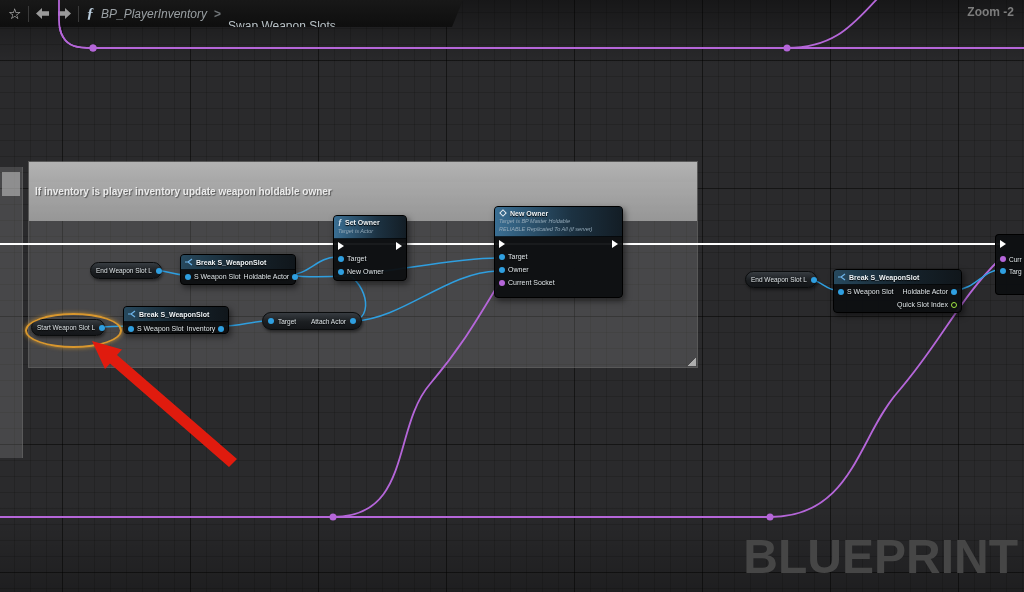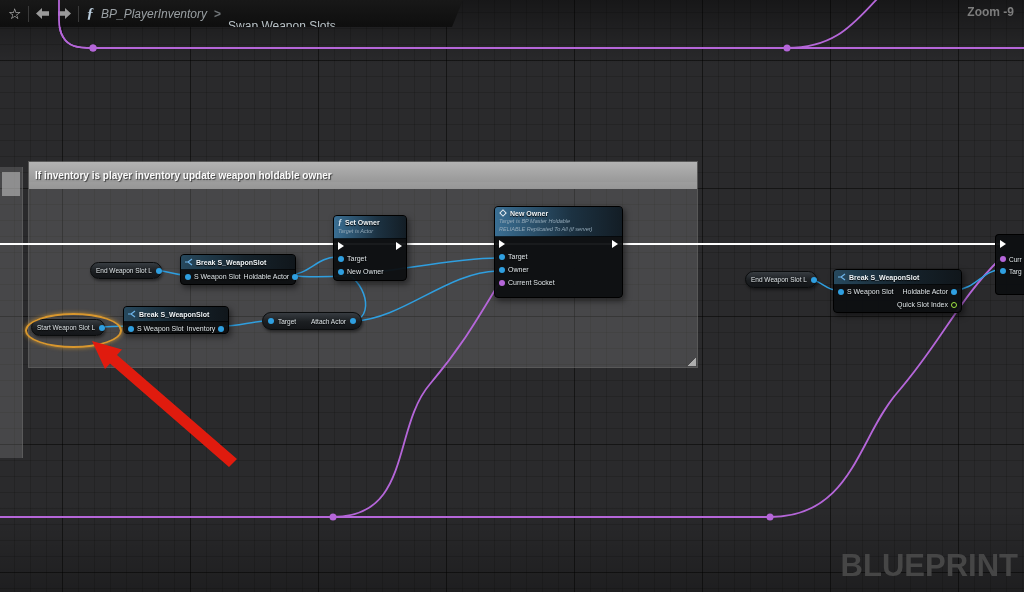--- a/index.html
+++ b/index.html
@@ -27,21 +27,21 @@
   .fn-ic{font-style:italic;font-family:"Liberation Serif",serif;font-size:15px;color:#b9cbda;font-weight:bold;}
   .crumb-root{font-size:12px;color:#9aa0a4;font-style:italic;}
   .crumb-sep{font-size:12px;color:#6f7477;font-weight:bold;}
   .crumb-page{font-size:12px;color:#b8c1c6;margin-top:24px;}
   .zoom-label{position:absolute;right:10px;top:5px;z-index:6;font-size:12px;font-weight:bold;color:#7d7d7d;}
 
   
   .comment{position:absolute;left:28px;top:161px;width:670px;height:207px;z-index:1;
        border:1px solid rgba(125,125,125,0.55);box-sizing:border-box;}
   .chead{height:27px;background:linear-gradient(#b3b3b3,#8f8f8f);display:flex;align-items:center;
-       padding:0 6px;font-size:10px;font-weight:bold;color:#fbfbfb;
+       padding:16px 6px;font-size:10px;font-weight:bold;color:#fbfbfb;
        text-shadow:1px 1px 1px rgba(40,40,40,0.85);white-space:nowrap;}
   .cbody{position:absolute;left:0;right:0;top:20px;bottom:0;background:rgba(178,178,178,0.22);}
   .chandle{position:absolute;right:1px;bottom:1px;width:9px;height:9px;
        background:linear-gradient(135deg,transparent 55%,#adadad 55%);}
   .left-strip{position:absolute;left:0;top:167px;width:22px;height:291px;z-index:1;
        background:rgba(160,160,160,0.25);border-right:1px solid rgba(110,110,110,0.5);}
   .left-strip-head{position:absolute;left:2px;top:5px;width:18px;height:24px;background:rgba(200,200,200,0.55);}
 
   
   .wires{position:absolute;left:0;top:0;z-index:2;pointer-events:none;}
@@ -81,21 +81,21 @@
        background:rgba(13,15,17,0.95);border:1px solid #000;border-right:none;
        border-radius:4px 0 0 4px;overflow:hidden;}
   .edge-node .prow{padding:0 0 0 4px;height:12px;}
   .edge-node .plab{font-size:6.5px;}
 
   
   .highlight-ellipse{position:absolute;left:25px;top:313px;width:93px;height:31px;z-index:4;
        border:2px solid #d8972e;border-radius:50%;box-shadow:0 0 4px rgba(235,165,45,0.7);pointer-events:none;}
   .arrow-svg{position:absolute;left:0;top:0;z-index:5;pointer-events:none;}
 
-  .watermark{position:absolute;right:6px;bottom:8px;z-index:1;font-weight:bold;font-size:31px;
+  .watermark{position:absolute;right:6px;bottom:8px;z-index:1;font-weight:bold;font-size:48px;
        color:#464646;letter-spacing:0px;font-family:"Liberation Sans",sans-serif;pointer-events:none;}
 </style>
 </head>
 <body>
 
 <div class="vignette"></div>
 
 <div class="left-strip">
   <div class="left-strip-head"></div>
 </div>
@@ -294,18 +294,18 @@
     <svg width="14" height="11" viewBox="0 0 14 11">
         <polygon points="8,0 8,3.2 1,3.2 1,7.8 8,7.8 8,11 14,5.5" fill="#9a9a9a"></polygon>
       </svg>
   </span>
   <span class="tb-sep"></span>
   <span class="fn-ic">ƒ</span>
   <span class="crumb-root">BP_PlayerInventory</span>
   <span class="crumb-sep">&gt;</span>
   <span class="crumb-page">Swap Weapon Slots</span>
 </div>
-<div class="zoom-label">Zoom -9</div>
+<div class="zoom-label">Zoom -2</div>
 
 <svg class="wires-top" width="1024" height="60">
   <path d="M59,-4 L59,20 C59,34 65,43 74,46 C80,48 86,48 93,48" fill="none" stroke="#b566d9" stroke-width="1.8"></path>
   <circle cx="93" cy="48" r="3.5" fill="#b566d9"></circle>
 </svg>
 
 </body></html>

